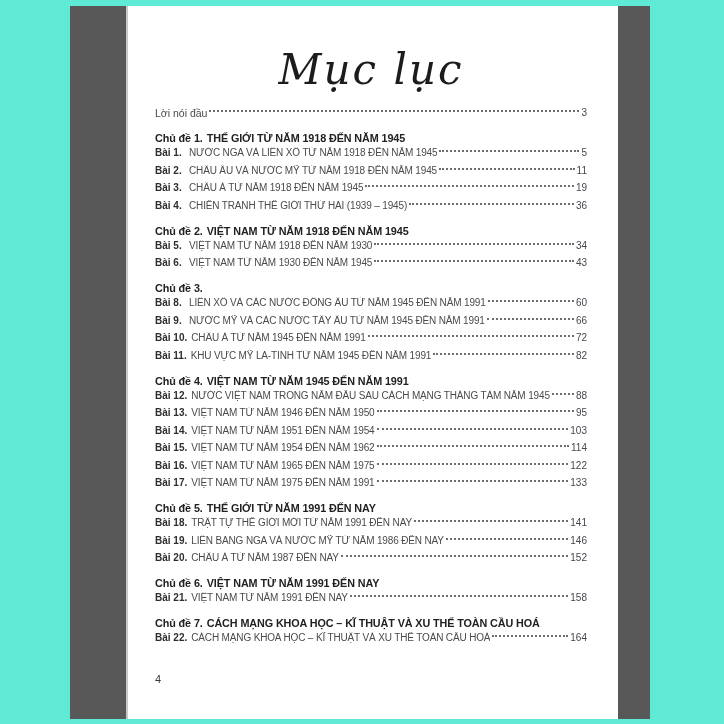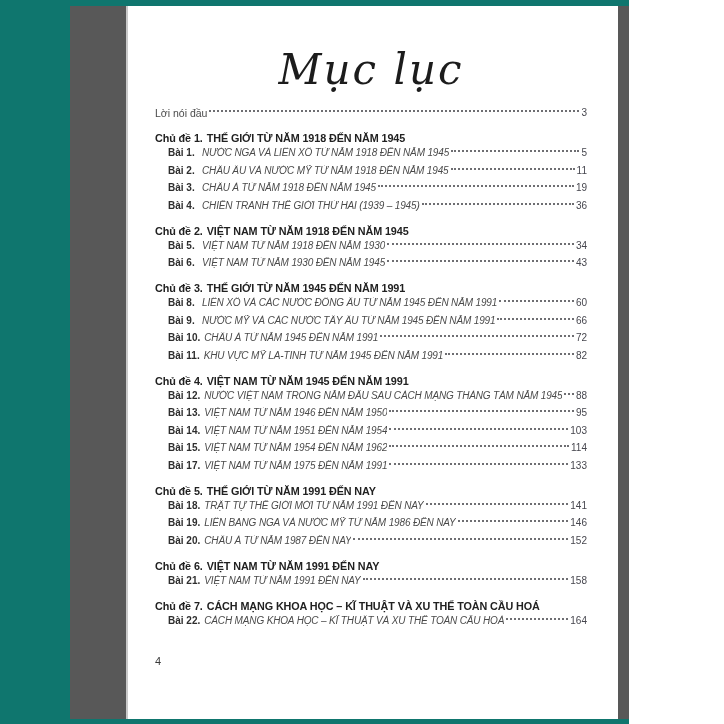--- a/index.html
+++ b/index.html
@@ -1,17 +1,17 @@
 <!DOCTYPE html>
 <html><head>
 <meta charset="utf-8">
 <style>
   * { margin:0; padding:0; box-sizing:border-box; }
   html,body { width:724px; height:724px; background:#ffffff; font-family:"Liberation Sans", sans-serif; }
-  .canvas { position:relative; width:629px; height:724px; background:#0f766e; overflow:hidden; }
+  .canvas { position:relative; width:724px; height:724px; background:#5eead4; overflow:hidden; }
 
   .side-bar { position:absolute; top:6px; height:713px; background:#585858; }
   .side-bar.left  { left:70px;  width:58px; border-right:2px solid #c9c9c9; }
   .side-bar.right { left:618px; width:32px; }
 
   .page {
     position:absolute; left:128px; top:6px; width:490px; height:713px;
     background:#ffffff; color:#3e3e3e; padding:0 31px 0 27px;
   }
 
@@ -29,23 +29,23 @@
 
   .section { margin-top:5px; }
   .section-header {
     height:17.5px; display:flex; align-items:flex-end;
     font-weight:bold; font-size:10.8px; color:#212121; letter-spacing:-0.1px;
     white-space:nowrap;
     text-align:center;
   }
   .section-header .sep { width:4px; }
 
-  .lesson-label { flex:0 0 auto; min-width:34px; margin-left:13px; padding-right:4px;
+  .lesson-label { flex:0 0 auto; min-width:34px; padding-right:4px;
                   font-weight:bold; font-size:10px; color:#2e2e2e; }
-  .lesson-title { flex:0 1 auto; overflow:hidden; font-size:10px; color:#4a4a4a; letter-spacing:-0.15px;font-style:italic; }
+  .lesson-title { flex:0 1 auto; overflow:hidden; font-size:10px; color:#4a4a4a; letter-spacing:-0.15px; }
 
   .folio { margin-top:26px; font-size:11px; color:#3a3a3a; }
 </style>
 </head>
 <body>
 
 <div class="canvas">
   <div class="side-bar left"></div>
   <div class="side-bar right"></div>
 
@@ -106,21 +106,20 @@
             <span class="lesson-label">Bài 6.</span>
             <span class="lesson-title">VIỆT NAM TỪ NĂM 1930 ĐẾN NĂM 1945</span>
             <span class="dots"></span>
             <span class="pagenum">43</span>
           </div>
         </div>
         <div class="section">
           <div class="section-header">
             <span>Chủ đề 3.</span>
             <span class="sep"></span>
-            <span>THẾ GIỚI TỪ NĂM 1945 ĐẾN NĂM 1991</span>
           </div>
           <div class="row lesson">
             <span class="lesson-label">Bài 8.</span>
             <span class="lesson-title">LIÊN XÔ VÀ CÁC NƯỚC ĐÔNG ÂU TỪ NĂM 1945 ĐẾN NĂM 1991</span>
             <span class="dots"></span>
             <span class="pagenum">60</span>
           </div>
           <div class="row lesson">
             <span class="lesson-label">Bài 9.</span>
             <span class="lesson-title">NƯỚC MỸ VÀ CÁC NƯỚC TÂY ÂU TỪ NĂM 1945 ĐẾN NĂM 1991</span>
@@ -162,20 +161,26 @@
             <span class="lesson-label">Bài 14.</span>
             <span class="lesson-title">VIỆT NAM TỪ NĂM 1951 ĐẾN NĂM 1954</span>
             <span class="dots"></span>
             <span class="pagenum">103</span>
           </div>
           <div class="row lesson">
             <span class="lesson-label">Bài 15.</span>
             <span class="lesson-title">VIỆT NAM TỪ NĂM 1954 ĐẾN NĂM 1962</span>
             <span class="dots"></span>
             <span class="pagenum">114</span>
+          </div>
+          <div class="row lesson">
+            <span class="lesson-label">Bài 16.</span>
+            <span class="lesson-title">VIỆT NAM TỪ NĂM 1965 ĐẾN NĂM 1975</span>
+            <span class="dots"></span>
+            <span class="pagenum">122</span>
           </div>
           <div class="row lesson">
             <span class="lesson-label">Bài 17.</span>
             <span class="lesson-title">VIỆT NAM TỪ NĂM 1975 ĐẾN NĂM 1991</span>
             <span class="dots"></span>
             <span class="pagenum">133</span>
           </div>
         </div>
         <div class="section">
           <div class="section-header">

